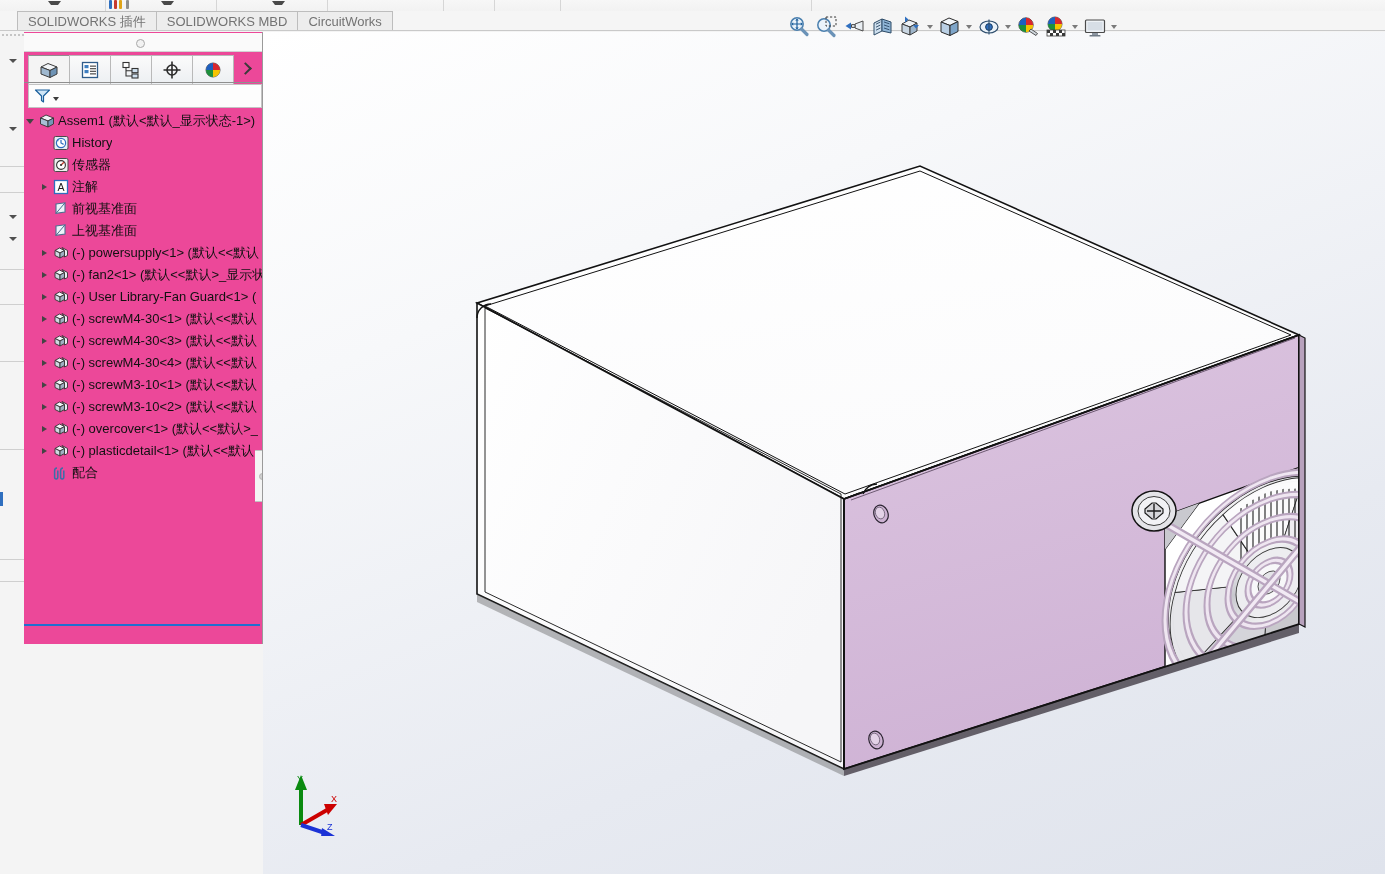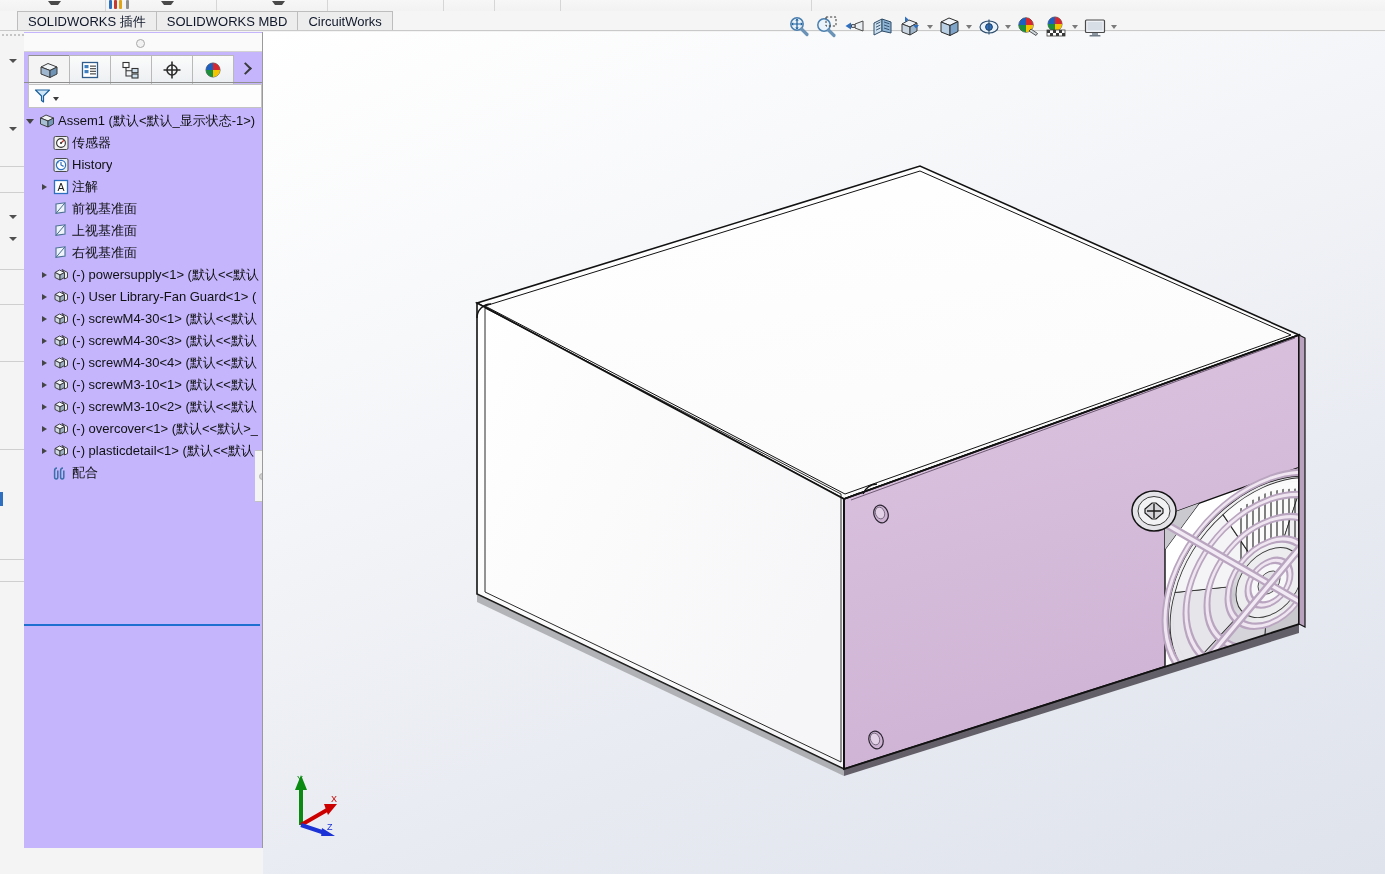--- a/index.html
+++ b/index.html
@@ -17,33 +17,33 @@
   .ribbon-cell{position:absolute;top:0;height:11px;border-right:1px solid #d6d6d6;}
   .ribbon-carat{position:absolute;top:1px;width:7px;height:5px;
     border-left:3px solid transparent;border-right:3px solid transparent;border-top:4px solid #4a4a4a;}
   .ribbon-mini{position:absolute;top:0px;height:9px;width:3px;border-radius:1px;}
 
   
   .tabbar{position:absolute;left:0;top:11px;width:1385px;height:20px;background:#f5f5f5;}
   .tabbar .tabs{position:absolute;left:17px;top:0;display:flex;}
   .tab{height:19px;line-height:19px;padding:0 10px;background:#ededed;
     border:1px solid #bdbdbd;border-bottom:none;margin-right:-1px;
-    font-size:13px;color:#0f172a;white-space:nowrap;}
+    font-size:13px;color:#737373;white-space:nowrap;}
   .tabbar .tb-underline{position:absolute;left:0;top:19px;width:1385px;height:1px;background:#c9c9c9;}
 
   
   .viewtools{position:absolute;left:786px;top:14px;height:26px;display:flex;align-items:center;gap:2px;z-index:6;}
   .vt{width:26px;height:26px;position:relative;display:inline-block;}
   .vt svg{position:absolute;left:0;top:0;}
   .vt-carat{width:9px;height:26px;position:relative;display:inline-block;}
   .vt-carat::after{content:"";position:absolute;left:1px;top:11px;width:0;height:0;
     border-left:3.5px solid transparent;border-right:3.5px solid transparent;border-top:4px solid #7a7a7a;}
 
   
-  .leftpanel{position:absolute;left:0;top:32px;width:262px;height:816px;background:#c4b5fd;
+  .leftpanel{position:absolute;left:0;top:32px;width:262px;height:612px;background:#ec4899;
      border-right:1px solid #9a9a9a;overflow:hidden;}
   
   .ghostcol{position:absolute;left:0;top:0;width:24px;height:842px;background:#f4f4f4;}
   .ghost-row{position:absolute;left:0;height:1px;background:#cfcfcf;}
   .ghost-carat{position:absolute;width:0;height:0;border-left:4px solid transparent;
      border-right:4px solid transparent;border-top:4px solid #4f4f4f;}
 
   .grip{position:absolute;left:2px;top:2px;width:60px;height:6px;}
   .grip i{position:absolute;top:0;width:2px;height:2px;background:#b6b6b6;border-radius:50%;}
   .panel-head{position:absolute;left:24px;top:1px;width:238px;height:18px;background:#fafafa;
@@ -342,43 +342,43 @@
               <path d="M9 8 L14.5 5 L14.5 11 L9 14 Z" fill="#7497b8" stroke="#333" stroke-width="0.9"></path>
             </svg>
           </span>
           <span class="lbl">Assem1  (默认&lt;默认_显示状态-1&gt;)</span>
         </div>
         <div class="trow">
           <span style="flex: 0 0 14px;"></span>
           <span class="exp"></span>
           <span class="ico">
             <svg width="16" height="16" viewBox="0 0 16 16">
+              <rect x="1" y="1.5" width="14" height="13" rx="1.5" fill="#e6eef5" stroke="#4a4a4a" stroke-width="1"></rect>
+              <circle cx="8" cy="8" r="4.6" fill="#fff" stroke="#2f6fbf" stroke-width="1.2"></circle>
+              <path d="M8 5 L8 8 L10.6 9.4" stroke="#2f6fbf" stroke-width="1.2" fill="none"></path>
+              <path d="M3.6 5.4 L5.6 4.2 L5.2 6.6 Z" fill="#2f6fbf"></path>
+            </svg>
+          </span>
+          <span class="lbl">History</span>
+        </div>
+        <div class="trow">
+          <span style="flex: 0 0 14px;"></span>
+          <span class="exp"></span>
+          <span class="ico">
+            <svg width="16" height="16" viewBox="0 0 16 16">
               <rect x="1" y="1.5" width="14" height="13" rx="1.5" fill="#efefef" stroke="#4a4a4a" stroke-width="1"></rect>
               <circle cx="8" cy="8" r="4.4" fill="#fff" stroke="#333" stroke-width="1.1"></circle>
               <path d="M8 8 L11 5.2" stroke="#c0392b" stroke-width="1.3"></path>
               <circle cx="8" cy="8" r="1.1" fill="#333"></circle>
             </svg>
           </span>
           <span class="lbl">传感器</span>
         </div>
         <div class="trow">
           <span style="flex: 0 0 14px;"></span>
-          <span class="exp"></span>
-          <span class="ico">
-            <svg width="16" height="16" viewBox="0 0 16 16">
-              <rect x="1" y="1.5" width="14" height="13" rx="1.5" fill="#e6eef5" stroke="#4a4a4a" stroke-width="1"></rect>
-              <circle cx="8" cy="8" r="4.6" fill="#fff" stroke="#2f6fbf" stroke-width="1.2"></circle>
-              <path d="M8 5 L8 8 L10.6 9.4" stroke="#2f6fbf" stroke-width="1.2" fill="none"></path>
-              <path d="M3.6 5.4 L5.6 4.2 L5.2 6.6 Z" fill="#2f6fbf"></path>
-            </svg>
-          </span>
-          <span class="lbl">History</span>
-        </div>
-        <div class="trow">
-          <span style="flex: 0 0 14px;"></span>
           <span class="exp has"></span>
           <span class="ico">
             <svg width="16" height="16" viewBox="0 0 16 16">
               <rect x="1.5" y="1.5" width="13" height="13" fill="#fff" stroke="#2f6fbf" stroke-width="1.3"></rect>
               <text x="8" y="12" font-family="Liberation Sans, sans-serif" font-size="10.5" text-anchor="middle" fill="#1a1a1a">A</text>
             </svg>
           </span>
           <span class="lbl">注解</span>
         </div>
         <div class="trow">
@@ -398,41 +398,43 @@
           <span class="ico">
             <svg width="16" height="16" viewBox="0 0 16 16">
               <path d="M3 3 L12 1.8 L12 11 L3 12.4 Z" fill="#eef4fa" stroke="#4a6f90" stroke-width="1.1"></path>
               <path d="M3 12.4 L12 1.8" stroke="#4a6f90" stroke-width="1"></path>
             </svg>
           </span>
           <span class="lbl">上视基准面</span>
         </div>
         <div class="trow">
           <span style="flex: 0 0 14px;"></span>
-          <span class="exp"></span>
-          <span class="ico">
-            <svg width="16" height="16" viewBox="0 0 16 16">
-              <path d="M3 3 L12 1.8 L12 11 L3 12.4 Z" fill="#eef4fa" stroke="#4a6f90" stroke-width="1.1"></path>
-              <path d="M3 12.4 L12 1.8" stroke="#4a6f90" stroke-width="1"></path>
-            </svg>
-          </span>
-          <span class="lbl">右视基准面</span>
-        </div>
-        <div class="trow">
-          <span style="flex: 0 0 14px;"></span>
           <span class="exp has"></span>
           <span class="ico">
             <svg width="17" height="16" viewBox="0 0 17 16">
               <path d="M2 5.5 L6.5 3 L11.5 5.5 L7 8 Z" fill="#f2f5f8" stroke="#333" stroke-width="0.9"></path>
               <path d="M2 5.5 L2 10.5 L7 13 L7 8 Z" fill="#cfd9e2" stroke="#333" stroke-width="0.9"></path>
               <path d="M7 8 L11.5 5.5 L11.5 10.5 L7 13 Z" fill="#9fb0c2" stroke="#333" stroke-width="0.9"></path>
               <path d="M9 2.5 L14.5 5.5 L14.5 10.5 L11.5 12 L11.5 5.5 Z" fill="#eaeef2" stroke="#333" stroke-width="0.9"></path>
             </svg>
           </span>
           <span class="lbl">(-) powersupply&lt;1&gt;  (默认&lt;&lt;默认</span>
+        </div>
+        <div class="trow">
+          <span style="flex: 0 0 14px;"></span>
+          <span class="exp has"></span>
+          <span class="ico">
+            <svg width="17" height="16" viewBox="0 0 17 16">
+              <path d="M2 5.5 L6.5 3 L11.5 5.5 L7 8 Z" fill="#f2f5f8" stroke="#333" stroke-width="0.9"></path>
+              <path d="M2 5.5 L2 10.5 L7 13 L7 8 Z" fill="#cfd9e2" stroke="#333" stroke-width="0.9"></path>
+              <path d="M7 8 L11.5 5.5 L11.5 10.5 L7 13 Z" fill="#9fb0c2" stroke="#333" stroke-width="0.9"></path>
+              <path d="M9 2.5 L14.5 5.5 L14.5 10.5 L11.5 12 L11.5 5.5 Z" fill="#eaeef2" stroke="#333" stroke-width="0.9"></path>
+            </svg>
+          </span>
+          <span class="lbl">(-) fan2&lt;1&gt;  (默认&lt;&lt;默认&gt;_显示状</span>
         </div>
         <div class="trow">
           <span style="flex: 0 0 14px;"></span>
           <span class="exp has"></span>
           <span class="ico">
             <svg width="17" height="16" viewBox="0 0 17 16">
               <path d="M2 5.5 L6.5 3 L11.5 5.5 L7 8 Z" fill="#f2f5f8" stroke="#333" stroke-width="0.9"></path>
               <path d="M2 5.5 L2 10.5 L7 13 L7 8 Z" fill="#cfd9e2" stroke="#333" stroke-width="0.9"></path>
               <path d="M7 8 L11.5 5.5 L11.5 10.5 L7 13 Z" fill="#9fb0c2" stroke="#333" stroke-width="0.9"></path>
               <path d="M9 2.5 L14.5 5.5 L14.5 10.5 L11.5 12 L11.5 5.5 Z" fill="#eaeef2" stroke="#333" stroke-width="0.9"></path>

